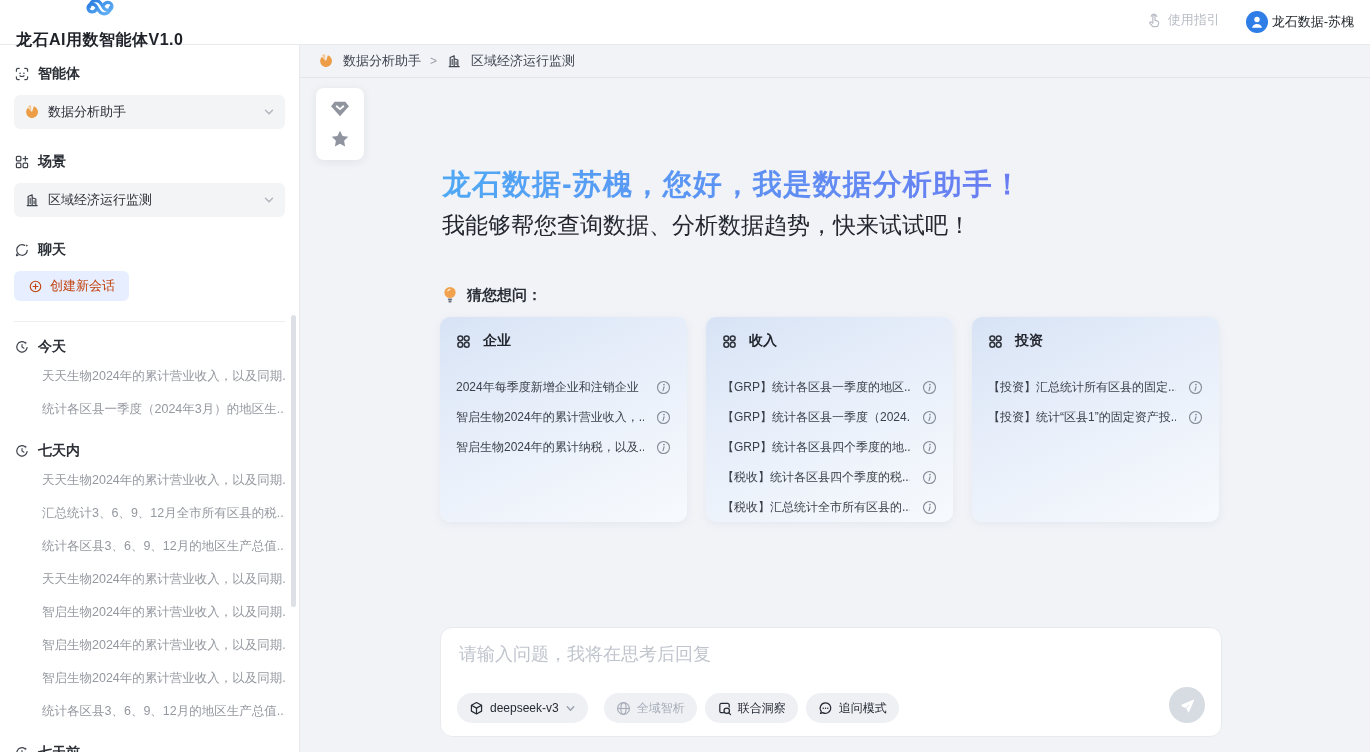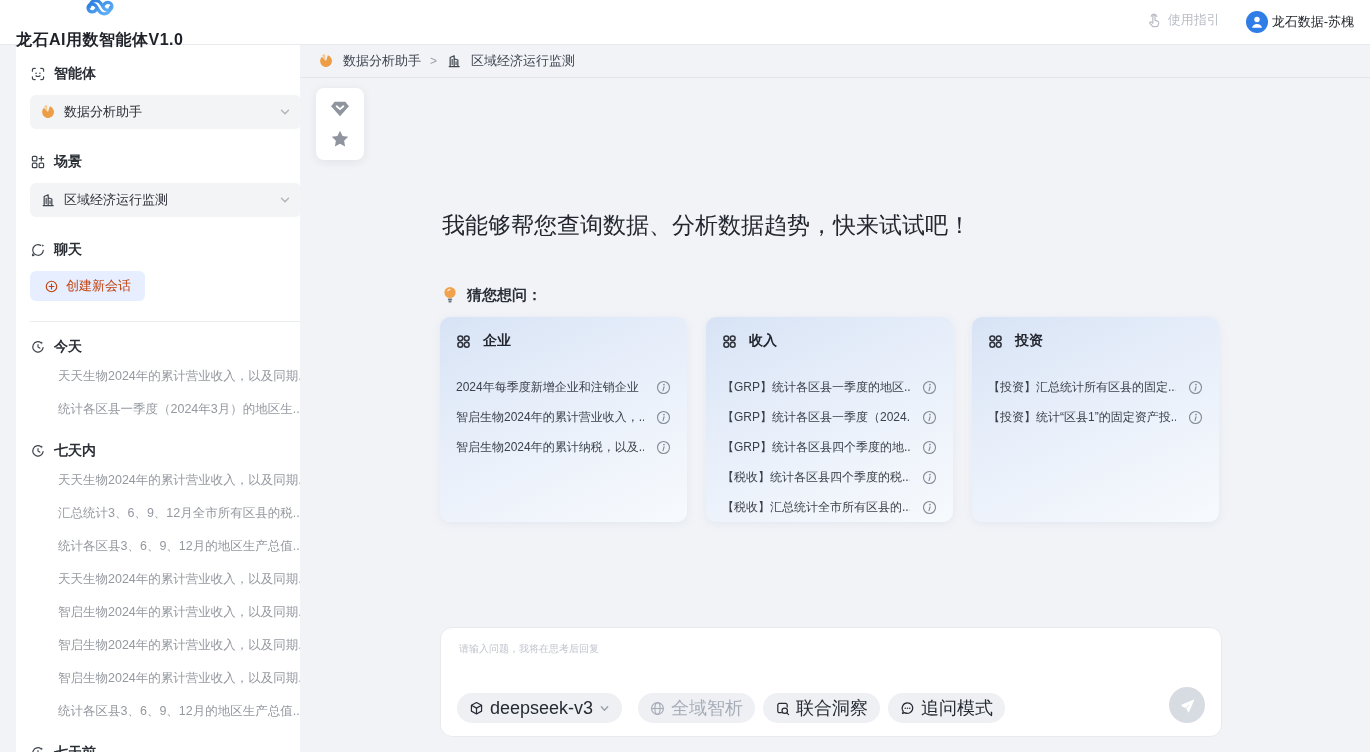--- a/index.html
+++ b/index.html
@@ -12,21 +12,21 @@
     border-bottom:1px solid #e7e9ed; display:flex; align-items:center; padding:0 16px; z-index:5;}
   .hdr-left { display:flex; align-items:center; gap:10px;flex-direction:column; }
   .logo { width:34px; height:26px; }
   .app-title { font-size:16px; font-weight:700; color:#1e2228; letter-spacing:.5px;}
   .hdr-right { margin-left:auto; display:flex; align-items:flex-start; gap:26px; }
   .guide { display:flex; align-items:center; gap:6px; color:#b9bdc6; font-size:13px; cursor:pointer;}
   .userbox { display:flex; align-items:center; gap:4px; font-size:13px; color:#1f2329; font-weight:500;}
   .avatar { width:22px; height:22px; border-radius:50%; background:#2f7de6; display:flex; align-items:center; justify-content:center;}
 
   
-  .sb { position:absolute; left:16px; top:45px; bottom:0; width:300px; background:#fff;
+  .sb { position:absolute; left:0; top:45px; bottom:0; width:300px; background:#fff;
     border-right:1px solid #e7e9ed; padding:20px 14px 0 14px; overflow:hidden; }
   .sec-label { display:flex; align-items:center; gap:8px; font-size:14px; color:#2b2f36; font-weight:600;}
   .sec-label .ic { color:#3f444d; }
   .selector { margin-top:12px; height:34px; background:#f3f4f6; border-radius:6px;
     display:flex; align-items:center; gap:8px; padding:0 10px; cursor:pointer;}
   .selector .txt { font-size:13px; color:#2b2f36; font-weight:500;}
   .selector .chev { margin-left:auto; color:#b3b7bf; }
   .mt22 { margin-top:24px; }
   .new-chat { margin-top:12px; display:inline-flex; align-items:center; gap:7px; height:30px;
     padding:0 14px; background:#e6eeff; border-radius:6px; color:#c2410c; font-size:13px; cursor:pointer;}
@@ -60,25 +60,25 @@
     color:#23262e; margin-bottom:22px;}
   .card-head .ic { color:#30343c; }
   .card-item { height:30px; display:flex; align-items:center; justify-content:space-between; gap:8px; cursor:pointer;}
   .card-item .q { font-size:12px; color:#3b4049; white-space:nowrap; overflow:hidden; max-width:188px;}
   .info-btn { color:#858b96; display:flex; cursor:pointer;}
 
   
   .composer { position:absolute; left:140px; top:582px; width:782px; height:110px; background:#fff;
     border:1px solid #e8eaee; border-radius:12px; }
   .composer textarea { position:absolute; left:18px; top:14px; right:18px; height:42px; border:none;
-    outline:none; resize:none; font-family:inherit; font-size:10px; color:#2a2e36; background:transparent;}
+    outline:none; resize:none; font-family:inherit; font-size:18px; color:#2a2e36; background:transparent;}
   .composer textarea::placeholder { color:#c0c5cd; }
   .pillbar { position:absolute; left:16px; bottom:13px; display:flex; align-items:center; }
   .pill { height:30px; border-radius:16px; background:#eef0f4; display:flex; align-items:center;
-    gap:6px; padding:9px 12px; font-size:18px; color:#262a33; font-weight:500; cursor:pointer;}
+    gap:6px; padding:9px 12px; font-size:12px; color:#262a33; font-weight:500; cursor:pointer;}
   .pill.model { margin-right:16px; }
   .pill.tool { margin-right:8px; }
   .pill.dim { color:#a7adb8; }
   .pill .chev { color:#9aa0ab; }
   .send-btn { position:absolute; right:16px; bottom:13px; width:36px; height:36px; border-radius:50%;
     background:#d7dbe2; display:flex; align-items:center; justify-content:center; cursor:pointer;}
 
   .ic { flex:none; }
 </style>
 </head>
@@ -322,20 +322,21 @@
 
     <div class="toolpanel">
       <svg width="22" height="20" class="ic">
           <use href="#ic-gem"></use>
         </svg>
       <svg width="20" height="20" class="ic">
           <use href="#ic-star"></use>
         </svg>
     </div>
 
+    <h1 class="greet-title">龙石数据-苏槐，您好，我是数据分析助手！</h1>
     <div class="greet-sub">我能够帮您查询数据、分析数据趋势，快来试试吧！</div>
 
     <div class="suggest">
       <svg width="18" height="20" class="ic">
           <use href="#ic-bulb"></use>
         </svg>
       <span>猜您想问：</span>
     </div>
 
     <div class="cards">

